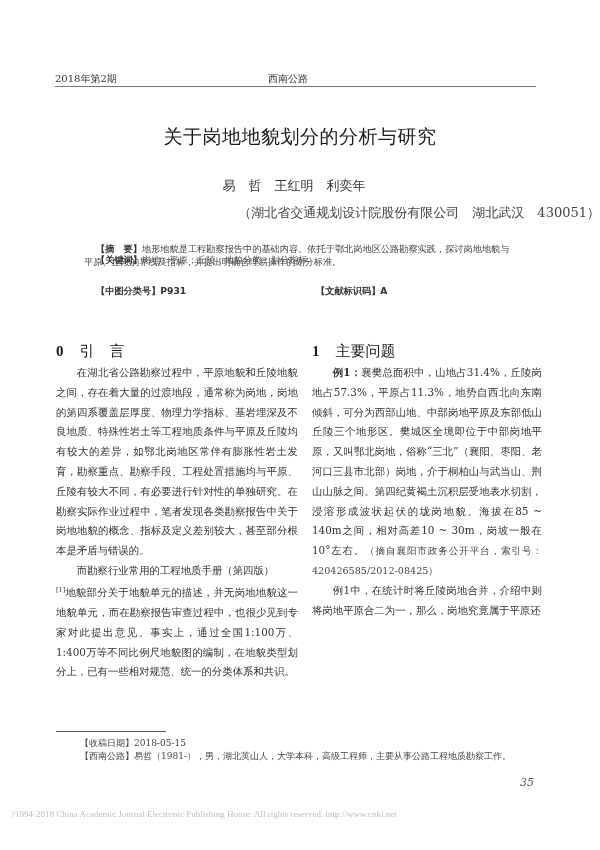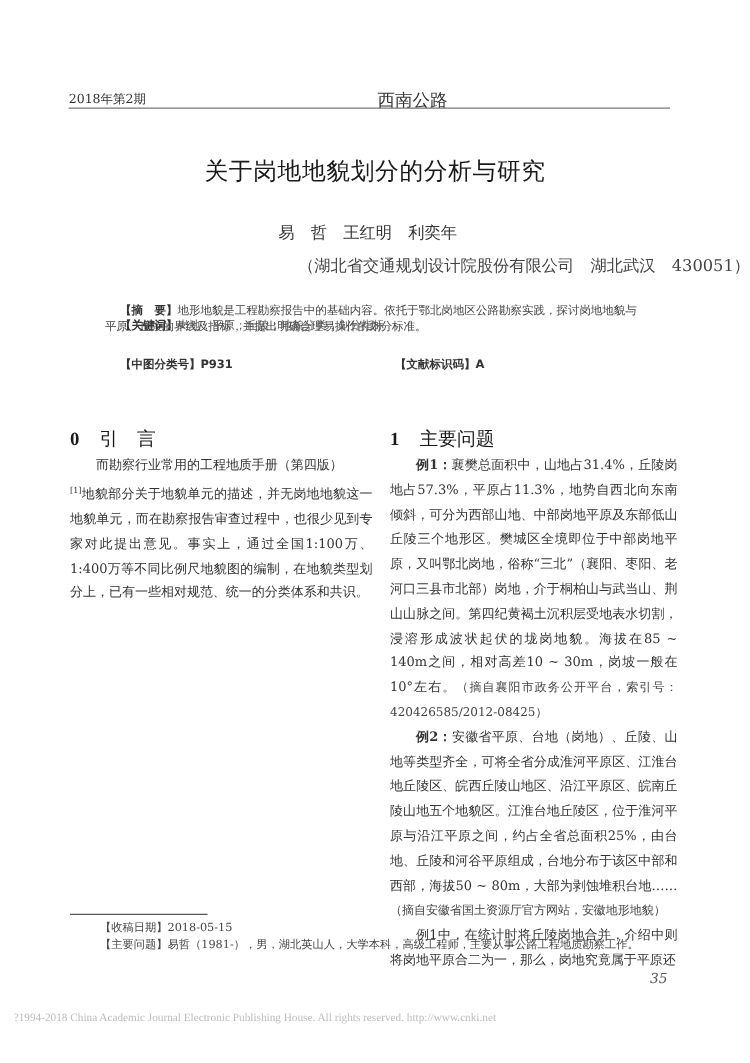--- a/index.html
+++ b/index.html
@@ -1,20 +1,20 @@
 <!DOCTYPE html>
 <html><head>
 <meta charset="utf-8">
 <style>
   html, body { margin: 0; padding: 0; background: #ffffff; }
   body { width: 600px; height: 850px; position: relative; overflow: hidden;
          font-family: "DejaVu Serif", "Liberation Serif", serif; color: #2a2a2a; }
   .abs { position: absolute; }
   .header-left { left: 55px; top: 72px; font-size: 10px; color: #333; }
-  .header-center { left: 268px; top: 72px; font-size: 14px; color: #333; margin-left: 34px; }
+  .header-center { left: 268px; top: 72px; font-size: 10px; color: #333; }
   .header-rule { left: 55px; top: 86px; width: 481px; height: 0; border-top: 1.5px solid #777; }
   .title { left: 0; width: 600px; top: 124px; text-align: center;
            font-family: "DejaVu Sans", "Liberation Sans", sans-serif; font-size: 19px; color: #1a1a1a; letter-spacing: 0.5px; }
   .authors { left: 0; width: 588px; top: 177px; text-align: center; font-size: 13px; color: #333; word-spacing: 6px; }
   .affil { left: 0; width: 600px; top: 204px; text-align: right; font-size: 13px; color: #444; }
   .abstract { left: 84px; width: 430px; top: 242px; font-size: 9.2px; line-height: 13px; color: #444; }
   .abstract .lbl { font-family: "DejaVu Sans", "Liberation Sans", sans-serif; font-weight: bold; color: #333; }
   .abstract .first { text-indent: 12px; }
   .meta-row { left: 96px; font-size: 9.2px; color: #333; font-family: "DejaVu Sans", "Liberation Sans", sans-serif; }
   .meta-row b { font-weight: bold; }
@@ -65,32 +65,32 @@
 </div>
 
 <div class="abs sec-head" style="left:56px;">
   <span class="num">0</span><span>引　言</span>
 </div>
 <div class="abs sec-head" style="left:312px;">
   <span class="num">1</span><span>主要问题</span>
 </div>
 
 <div class="abs col col-left">
+  <p>在湖北省公路勘察过程中，平原地貌和丘陵地貌之间，存在着大量的过渡地段，通常称为岗地，岗地的第四系覆盖层厚度、物理力学指标、基岩埋深及不良地质、特殊性岩土等工程地质条件与平原及丘陵均有较大的差异，如鄂北岗地区常伴有膨胀性岩土发育，勘察重点、勘察手段、工程处置措施均与平原、丘陵有较大不同，有必要进行针对性的单独研究。在勘察实际作业过程中，笔者发现各类勘察报告中关于岗地地貌的概念、指标及定义差别较大，甚至部分根本是矛盾与错误的。</p>
   <p>而勘察行业常用的工程地质手册（第四版）</p>
   <p class="noind"><sup>[1]</sup><span>地貌部分关于地貌单元的描述，并无岗地地貌这一地貌单元，而在勘察报告审查过程中，也很少见到专家对此提出意见。事实上，通过全国1:100万、1:400万等不同比例尺地貌图的编制，在地貌类型划分上，已有一些相对规范、统一的分类体系和共识。</span></p>
 </div>
 
 <div class="abs col col-right">
   <p><span class="ex">例1：</span><span>襄樊总面积中，山地占31.4%，丘陵岗地占57.3%，平原占11.3%，地势自西北向东南倾斜，可分为西部山地、中部岗地平原及东部低山丘陵三个地形区。樊城区全境即位于中部岗地平原，又叫鄂北岗地，俗称“三北”（襄阳、枣阳、老河口三县市北部）岗地，介于桐柏山与武当山、荆山山脉之间。第四纪黄褐土沉积层受地表水切割，浸溶形成波状起伏的垅岗地貌。海拔在85 ~ 140m之间，相对高差10 ~ 30m，岗坡一般在10°左右。</span><span class="cite">（摘自襄阳市政务公开平台，索引号：420426585/2012-08425）</span></p>
-  <p><span class="ex">例2：</span><span>安徽省平原、台地（岗地）、丘陵、山地等类型齐全，可将全省分成淮河平原区、江淮台地丘陵区、皖西丘陵山地区、沿江平原区、皖南丘陵山地五个地貌区。江淮台地丘陵区，位于淮河平原与沿江平原之间，约占全省总面积25%，由台地、丘陵和河谷平原组成，台地分布于该区中部和西部，海拔50 ~ 80m，大部为剥蚀堆积台地……</span><span class="cite">（摘自安徽省国土资源厅官方网站，安徽地形地貌）</span></p>
   <p>例1中，在统计时将丘陵岗地合并，介绍中则将岗地平原合二为一，那么，岗地究竟属于平原还</p>
 </div>
 
 <div class="abs footnote-rule"></div>
 <div class="abs footnote fn1">
   <span>【收稿日期】</span><span>2018-05-15</span>
 </div>
 <div class="abs footnote fn2">
-  <span>【主要问题】</span><span>易哲（1981-），男，湖北英山人，大学本科，高级工程师，主要从事公路工程地质勘察工作。</span>
+  <span>【西南公路】</span><span>易哲（1981-），男，湖北英山人，大学本科，高级工程师，主要从事公路工程地质勘察工作。</span>
 </div>
 
 <div class="abs page-num">35</div>
 <div class="abs copyright">?1994-2018 China Academic Journal Electronic Publishing House. All rights reserved.    http://www.cnki.net</div>
 
 </body></html>

